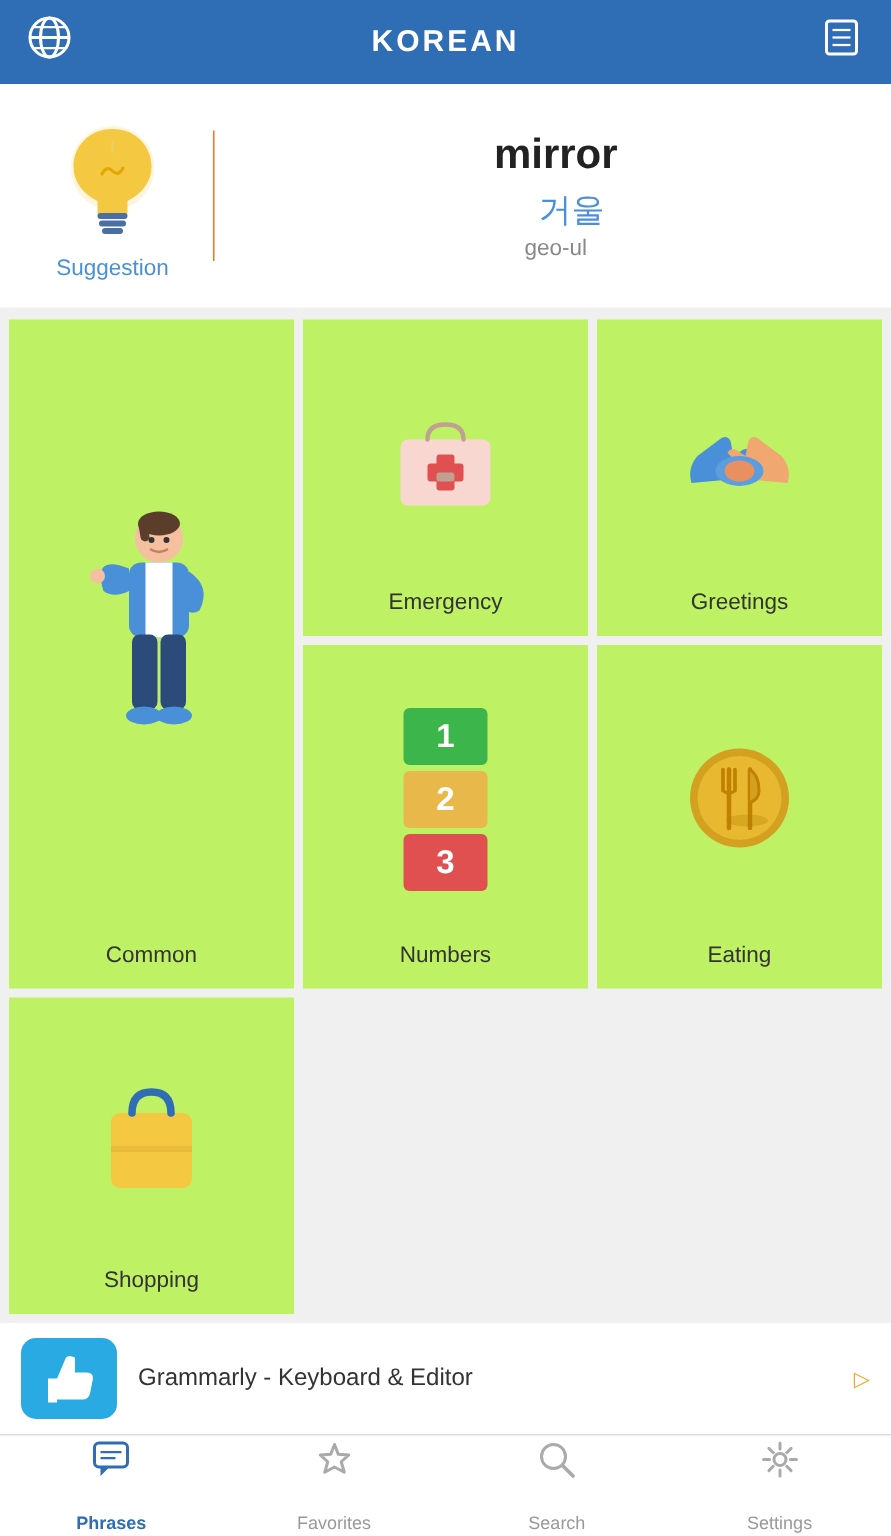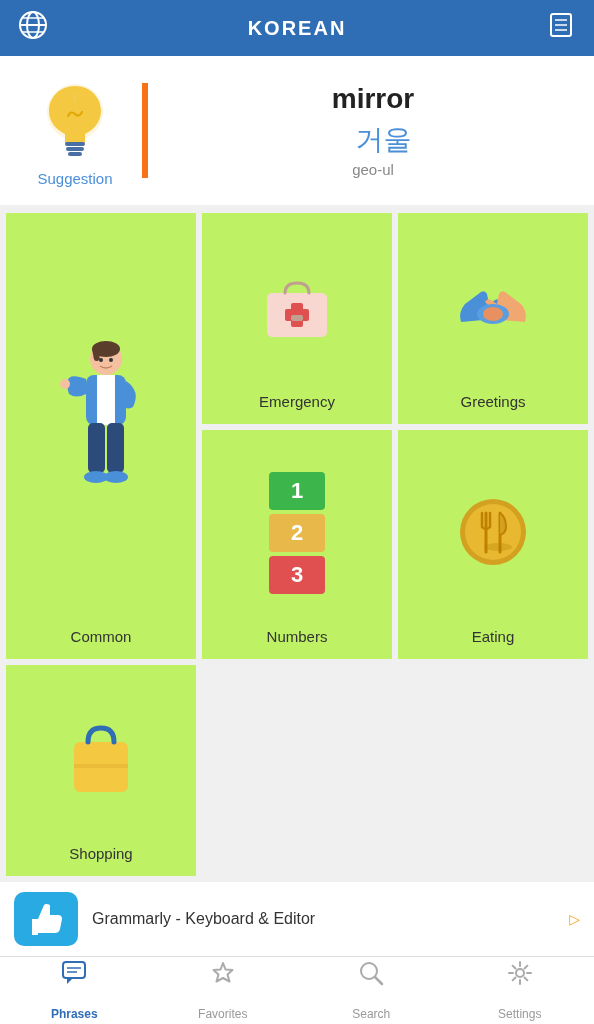--- a/index.html
+++ b/index.html
@@ -53,32 +53,32 @@
     .suggestion-label {
       color: #4a90d9;
       font-size: 15px;
       margin-top: 6px;
     }
     .suggestion-right {
       flex: 1;
       display: flex;
       flex-direction: column;
       align-items: center;
-      border-left: 6px solid #f97316;
+      border-left: 1px solid #f97316;
       margin-left: 12px;
       padding-left: 24px;
     }
     .suggestion-word {
       font-size: 28px;
       font-weight: bold;
       color: #222;
     }
     .suggestion-korean {
       color: #4a90d9;
-      font-size: 28px;
+      font-size: 22px;
       margin-top: 6px;
       margin-left: 21px;
     }
     .suggestion-romanization {
       color: #888;
       font-size: 15px;
       margin-top: 2px;
     }
 
     

